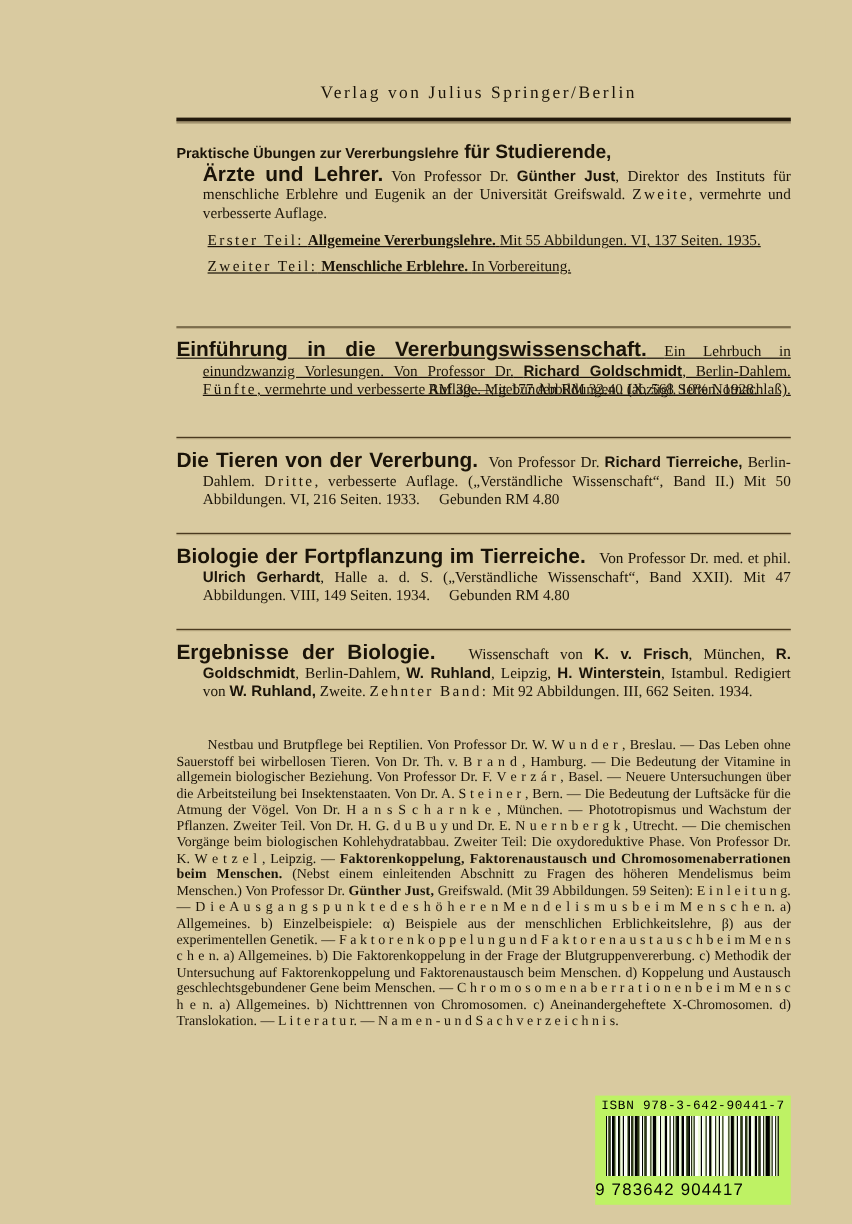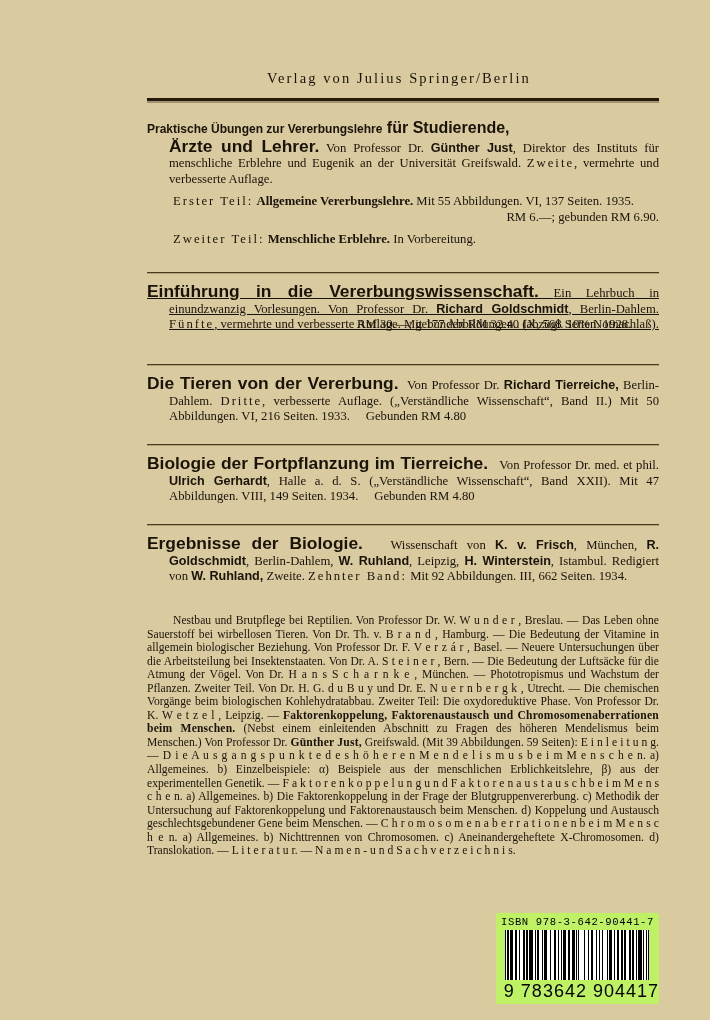--- a/index.html
+++ b/index.html
@@ -71,21 +71,21 @@
   .b   { font-weight: bold; }
   .sans-b {
     font-family: "Liberation Sans", "DejaVu Sans", sans-serif;
     font-weight: bold;
     font-size: 12.6px;
   }
   .sp  { letter-spacing: 2.0px; }
   .hang { padding-left: 26px; text-indent: -26px; }
   .right { text-align: right; display: block; }
 
-  .teil-line { padding-left: 26px; }
+  .teil-line { padding-left: 26px; text-decoration: underline; }
 
   
   .smallprint {
     font-family: "Liberation Serif", "DejaVu Serif", serif;
     font-size: 11.6px;
     line-height: 13.55px;
     text-align: justify;
     color: #1a1308;
     letter-spacing: 0.02px;
   }
@@ -113,23 +113,23 @@
   }
   .bars {
     height: 50px;
     margin: 2px 9px 0 9px;
     display: flex;
     align-items: stretch;
   }
   .bars i { display: block; height: 100%; }
   .barnum {
     font-family: "Liberation Sans", "DejaVu Sans", sans-serif;
-    font-size: 18px;
+    font-size: 14px;
     color: #000;
-    text-align: right;
+    text-align: left;
     letter-spacing: 1px;
     line-height: 20px;
     margin-top: 1px;
   }
 </style>
 </head>
 <body>
 
 <div class="page">
 
@@ -145,21 +145,20 @@
       <span style="font-family:'Liberation Sans',sans-serif;font-weight:bold;font-size:17.4px;">Ärzte und Lehrer.</span>
       <span>Von Professor Dr.</span>
       <span class="sans-b">Günther Just</span><span>, Direktor des Instituts für menschliche Erblehre und Eugenik an der Universität Greifswald.</span>
       <span class="sp">Zweite</span><span>, vermehrte und verbesserte Auflage.</span>
     </div>
 
     <div class="body teil-line" style="margin-top:7px;">
       <span class="sp">Erster Teil:</span>
       <span class="b">Allgemeine Vererbungslehre.</span>
       <span>Mit 55 Abbildungen. VI, 137 Seiten. 1935.</span>
-      <span class="right">RM 6.—; gebunden RM 6.90.</span>
     </div>
 
     <div class="body teil-line" style="margin-top:6px;">
       <span class="sp">Zweiter Teil:</span>
       <span class="b">Menschliche Erblehre.</span>
       <span>In Vorbereitung.</span>
     </div>
   </div>
 
   <div class="rule-thin" style="top:256px;"></div>

